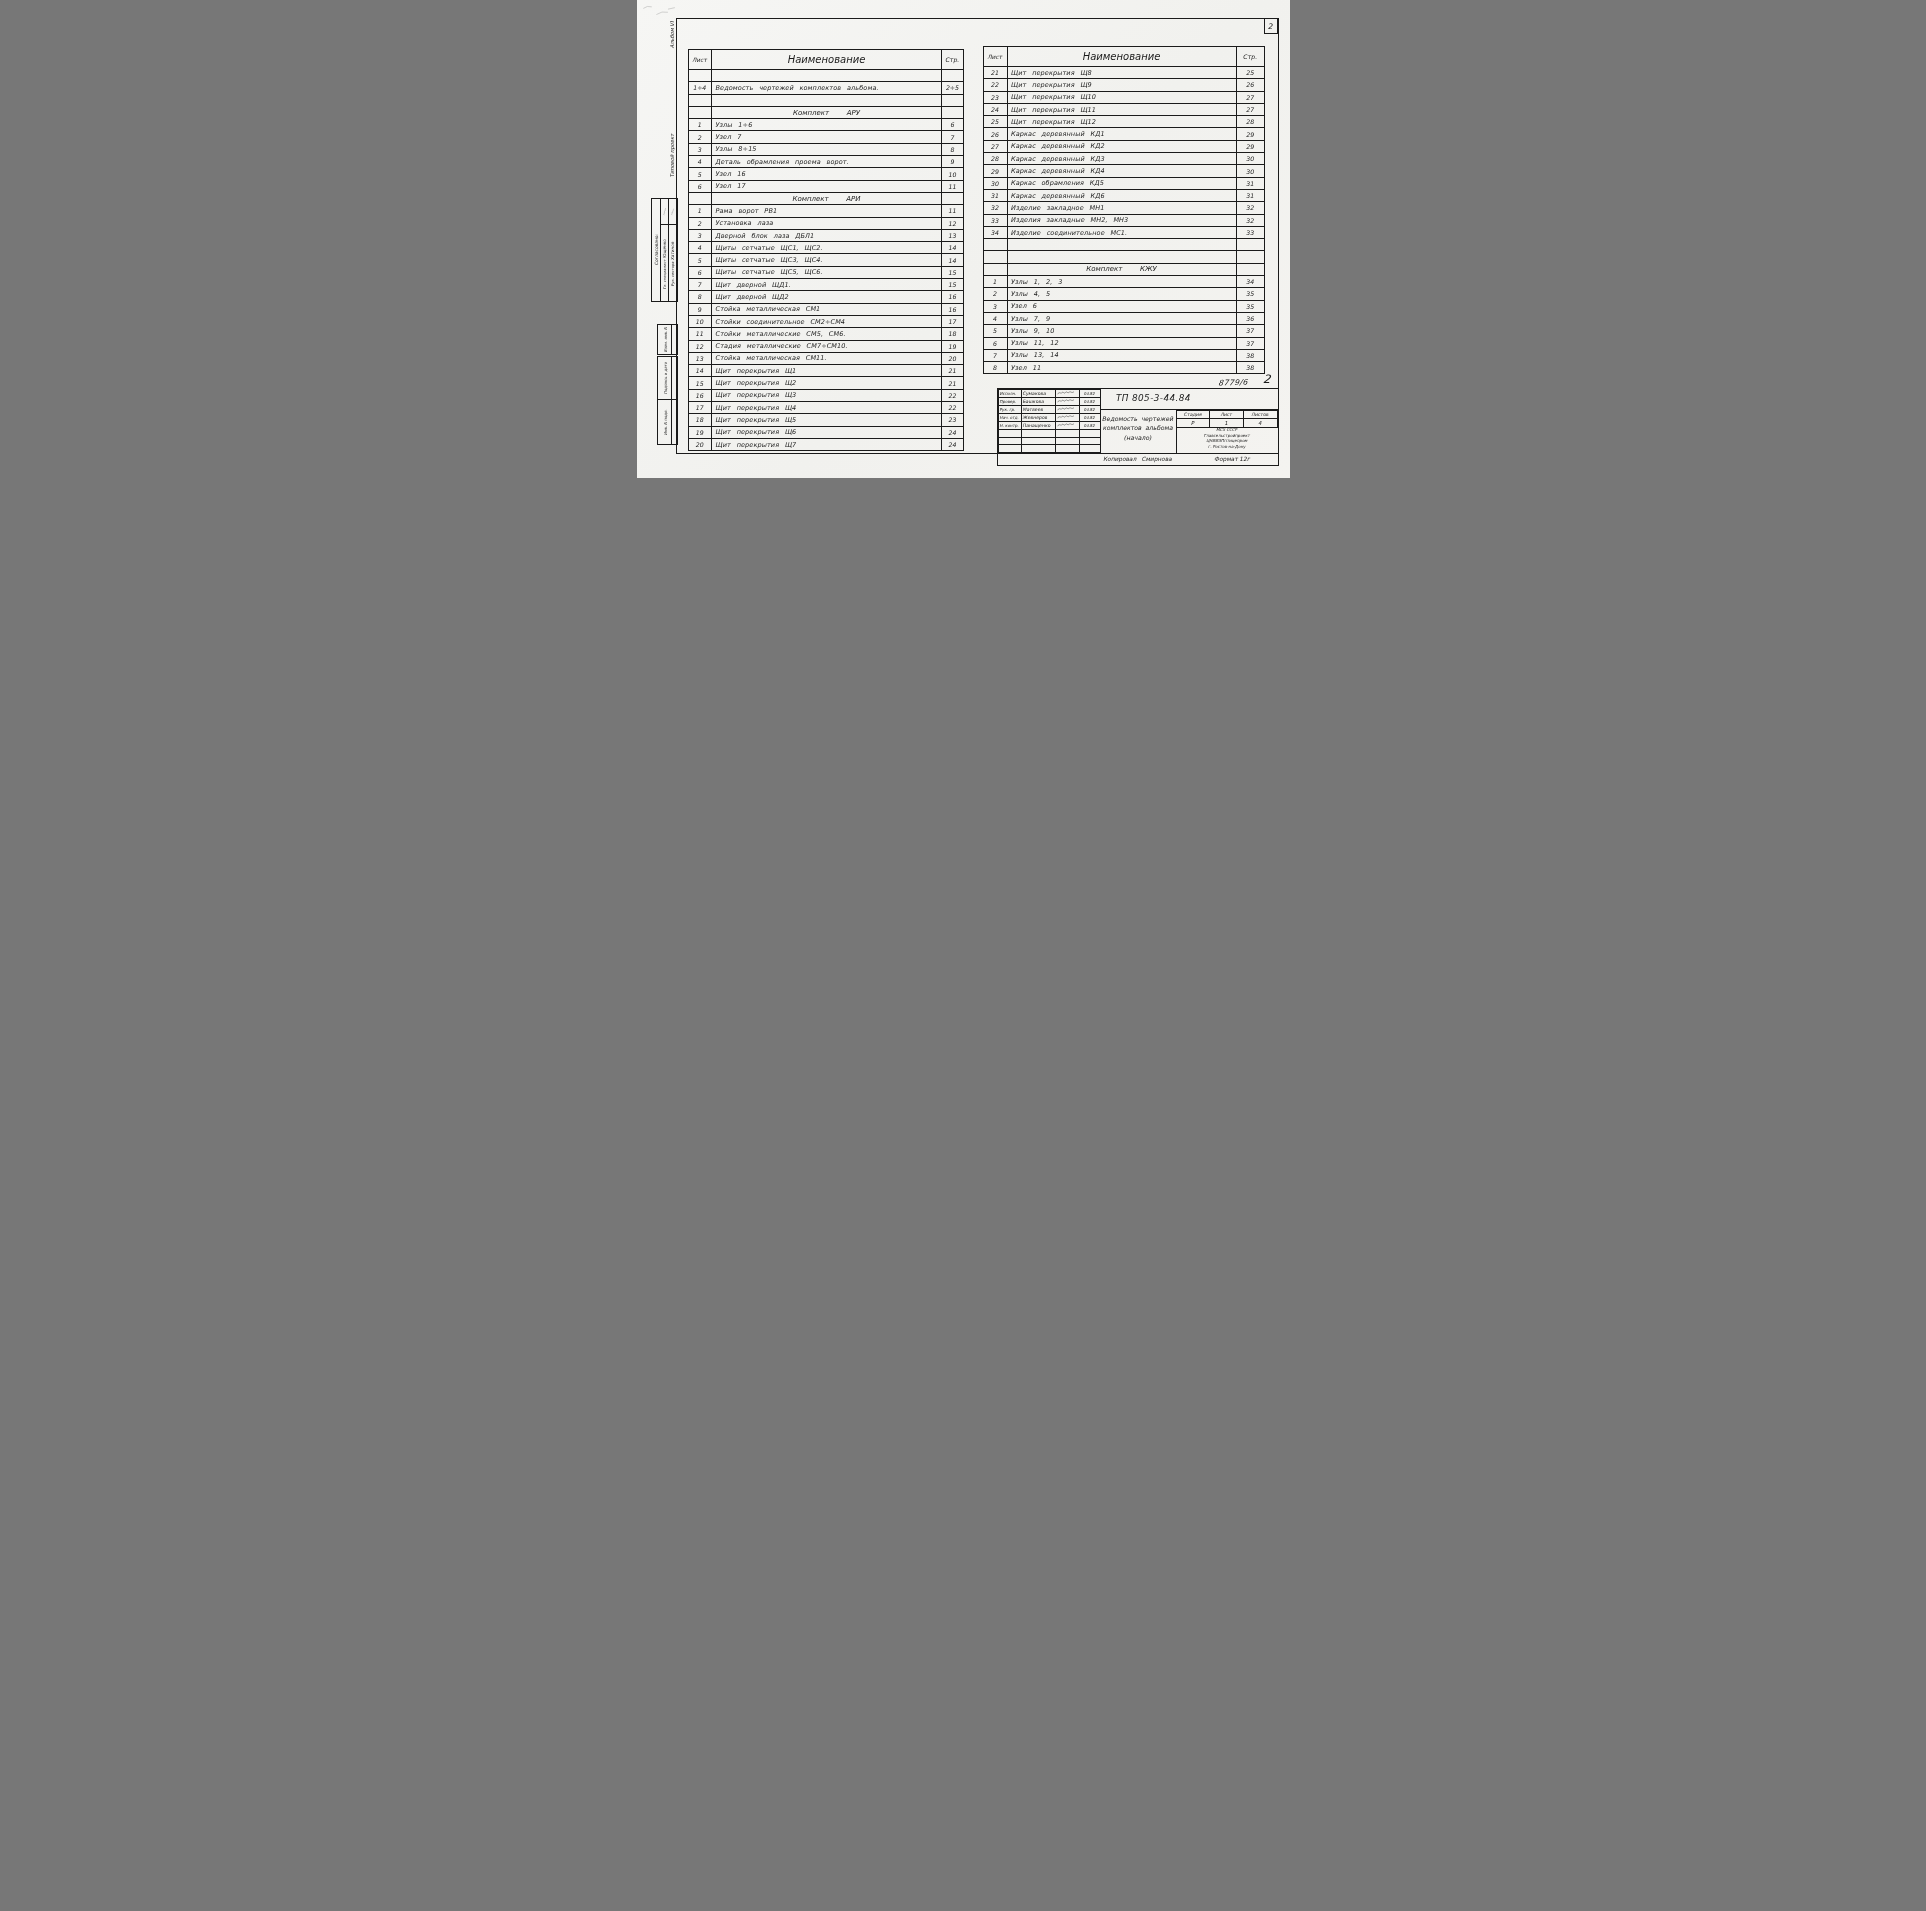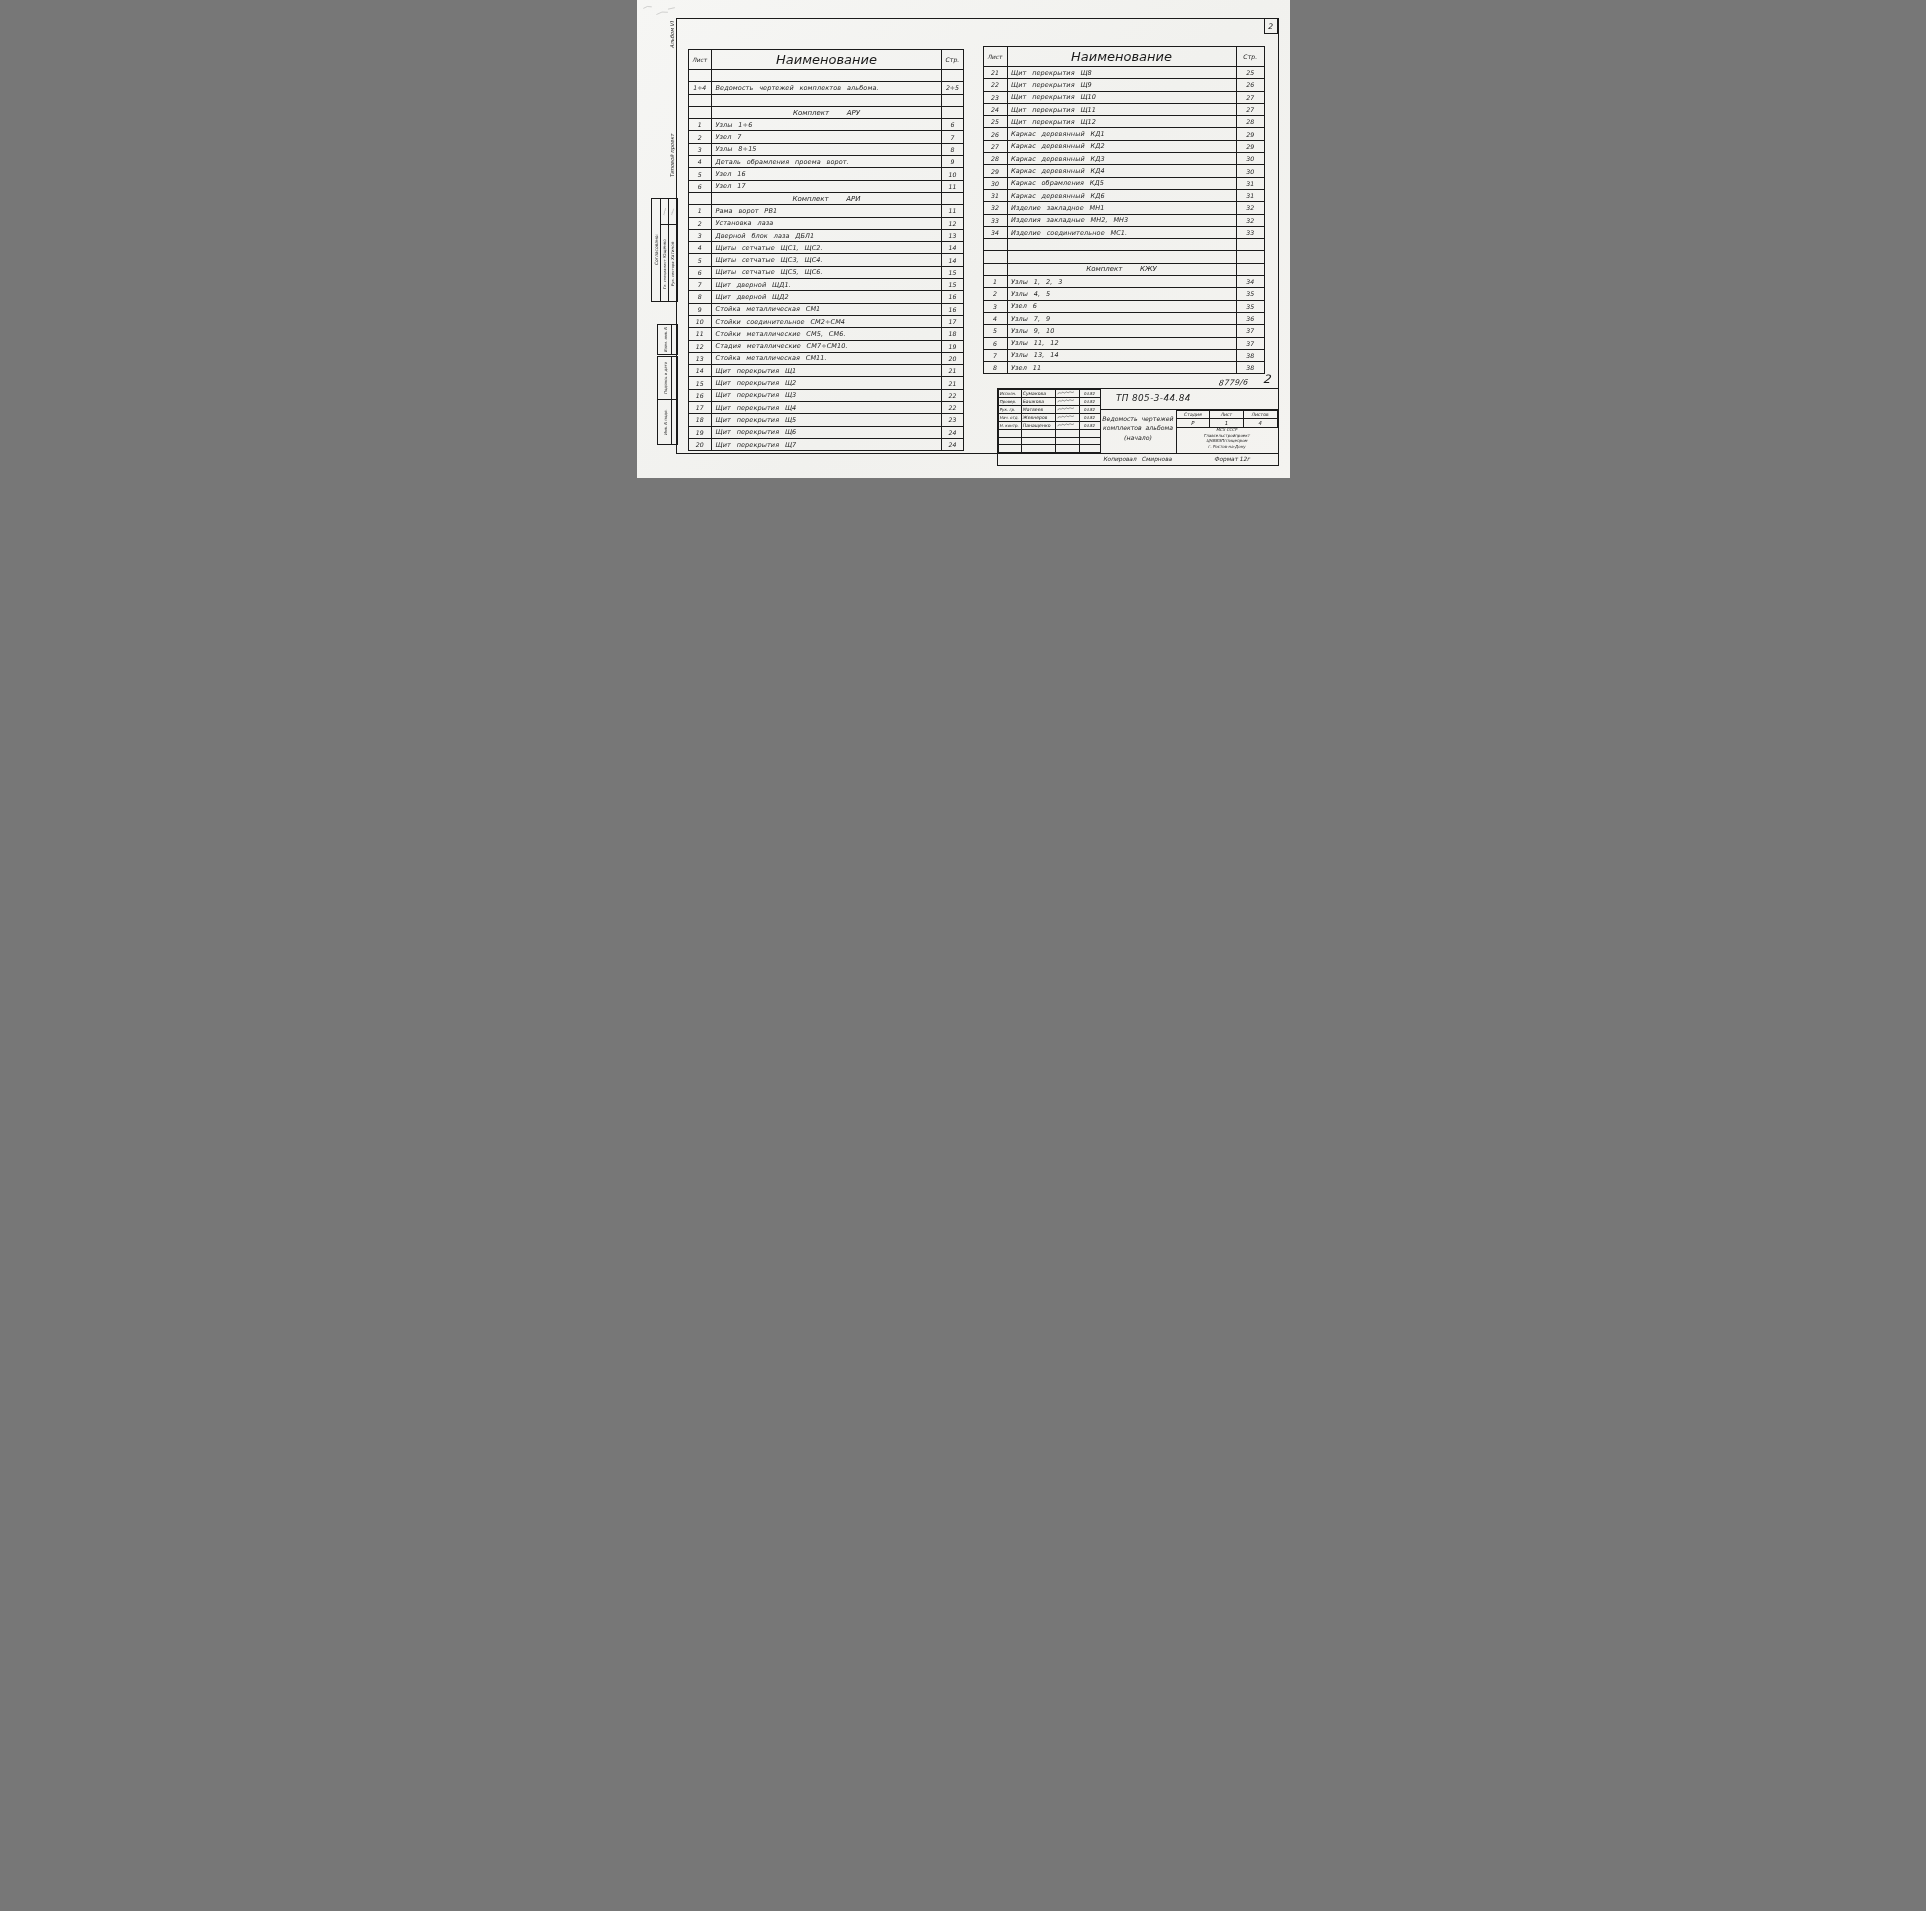--- a/index.html
+++ b/index.html
@@ -11,21 +11,21 @@
   }
   .abs{position:absolute;}
   
   .frame{left:39px;top:18px;width:603px;height:436px;border:1.2px solid #1b1b1b;}
   .corner-box{left:627px;top:18px;width:14.6px;height:16px;border:1.2px solid #1b1b1b;
     display:flex;align-items:center;justify-content:center;font-size:7.7px;}
   
   table.idx{position:absolute;border-collapse:collapse;table-layout:fixed;
     font-size:6.5px;font-style:italic;}
   table.idx td,table.idx th{border:0.8px solid #1b1b1b;padding:0 3.5px;white-space:nowrap;overflow:hidden;}
-  table.idx thead th{height:20px;font-weight:normal;font-size:13px;text-align:center;}
+  table.idx thead th{height:20px;font-weight:normal;font-size:10px;text-align:center;}
   table.idx thead th.th-sheet{font-size:5.8px;}
   table.idx thead th.th-page{font-size:6.2px;}
   table.idx td{height:12.3px;}
   .r-short td{height:6.2px;}
   .r-section td.sec{text-align:center;word-spacing:2.2em;font-size:7px;}
   td.c-sheet,td.c-page{text-align:center;font-size:6.2px;}
   td.c-name{word-spacing:0.55em;letter-spacing:0.1px;}
   #left-table{left:51px;top:49px;}
   #right-table{left:346px;top:46px;}
   

